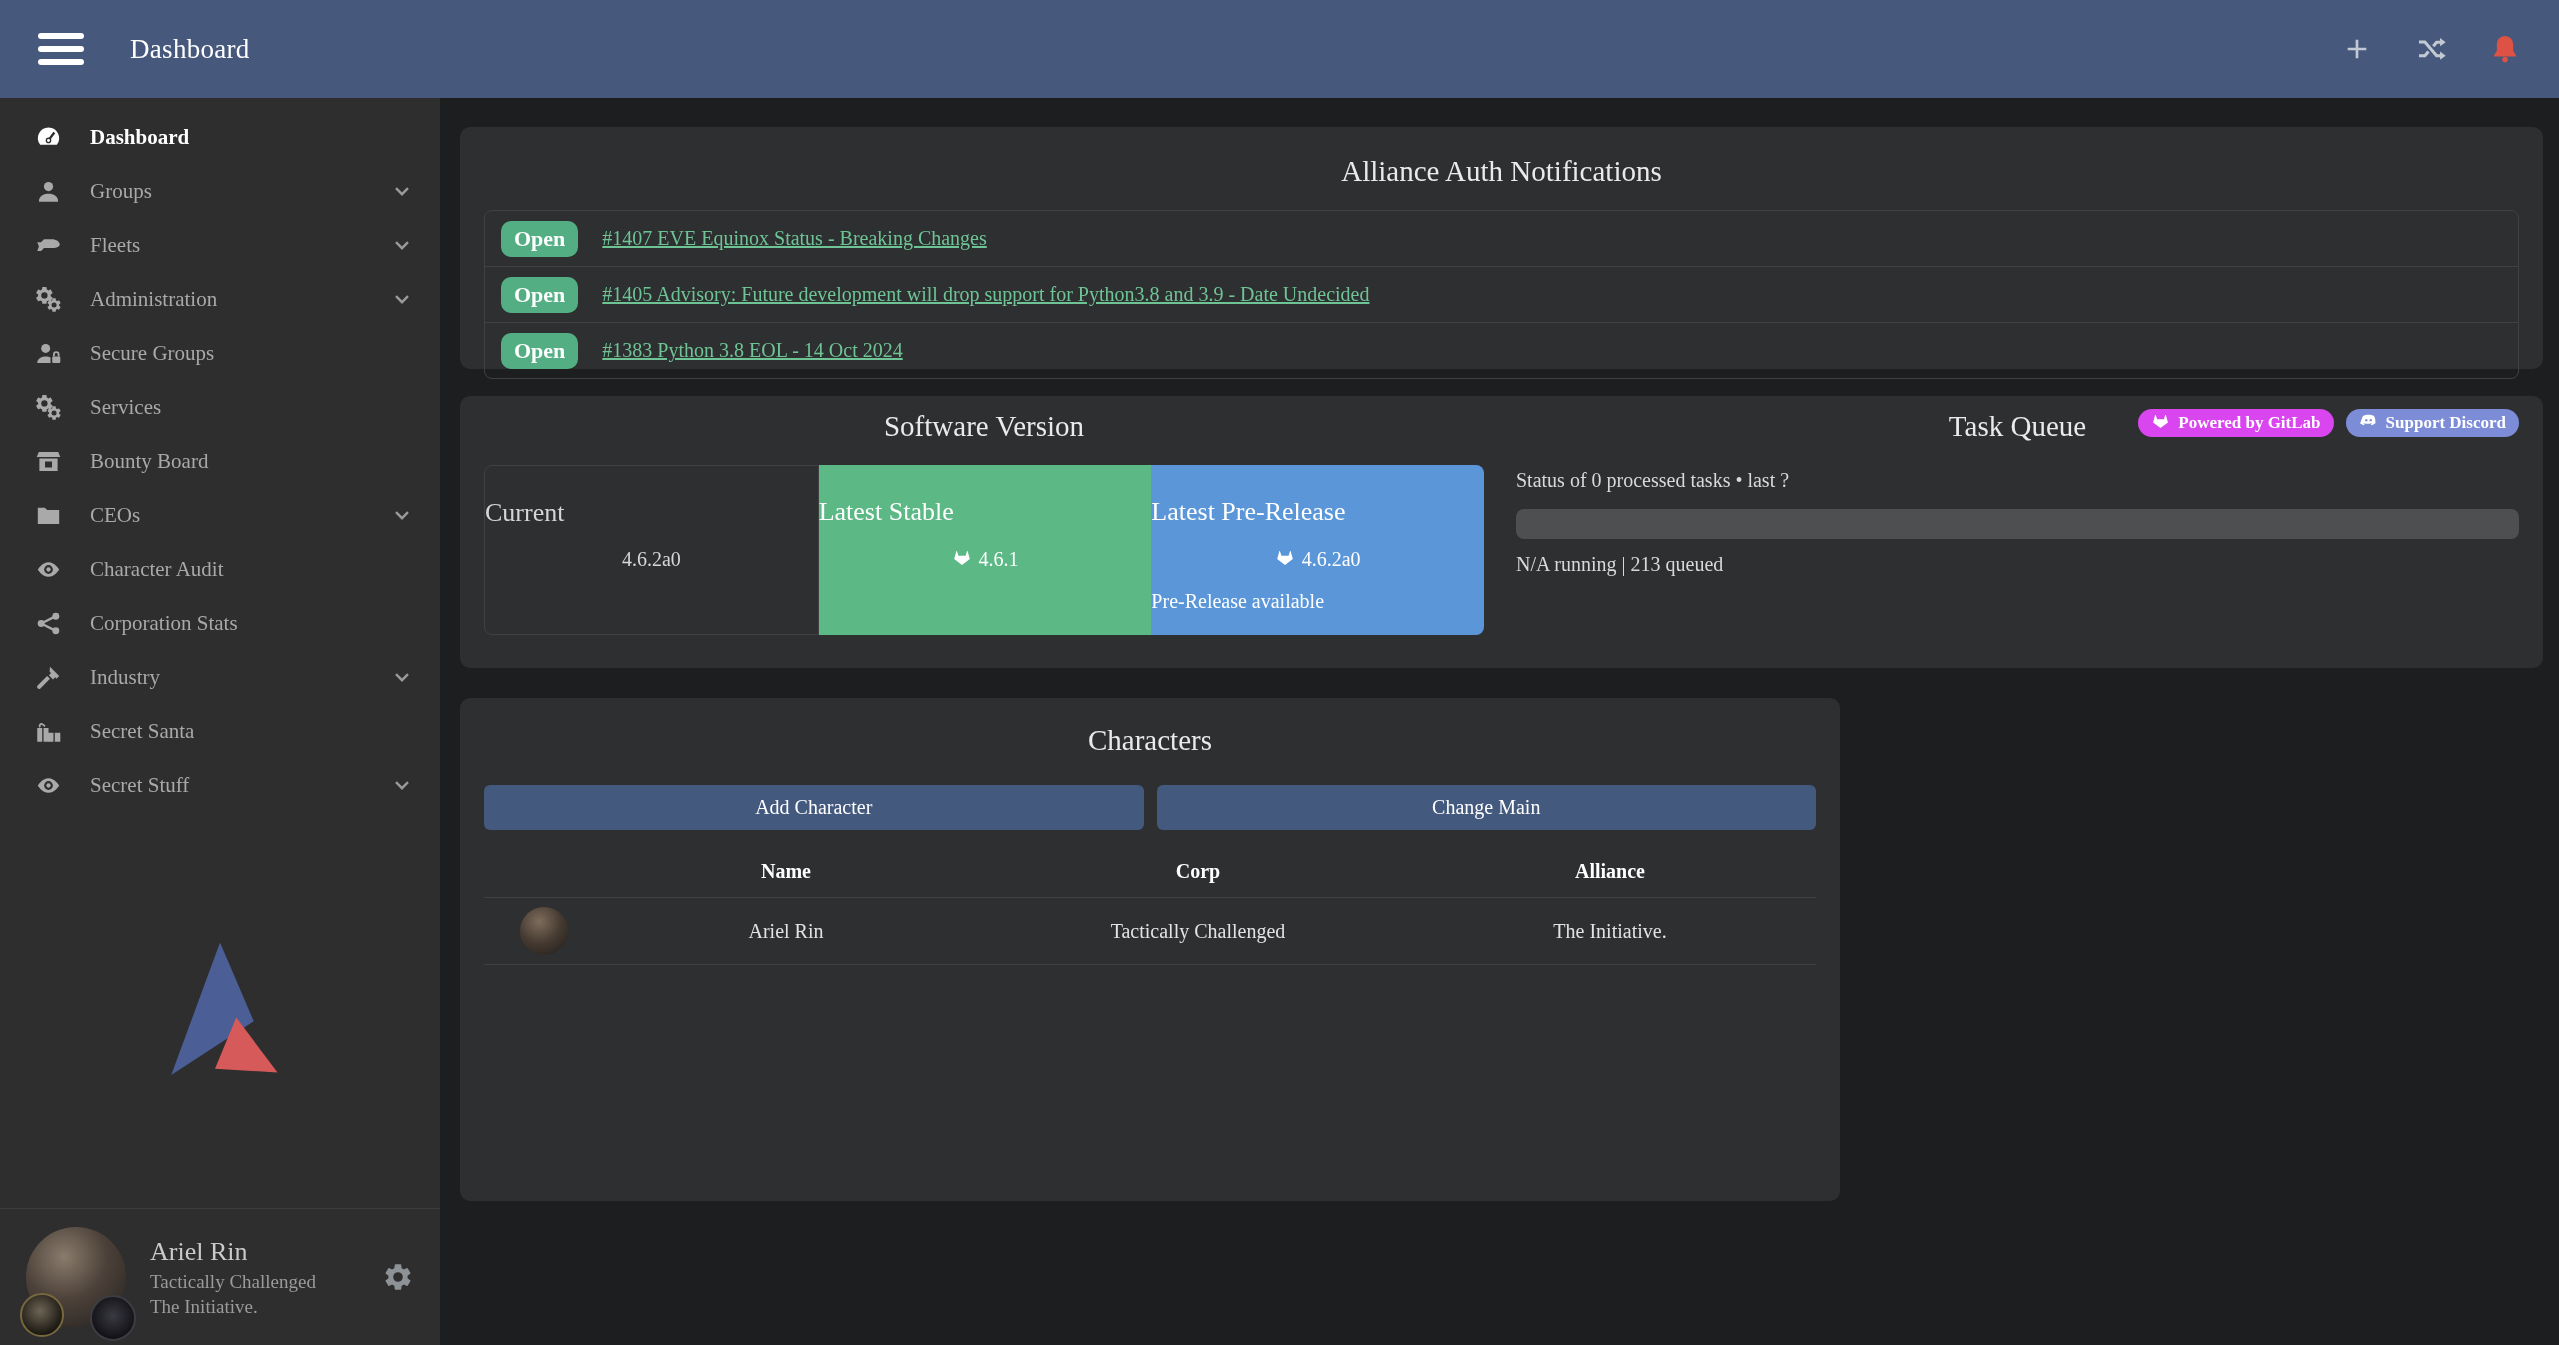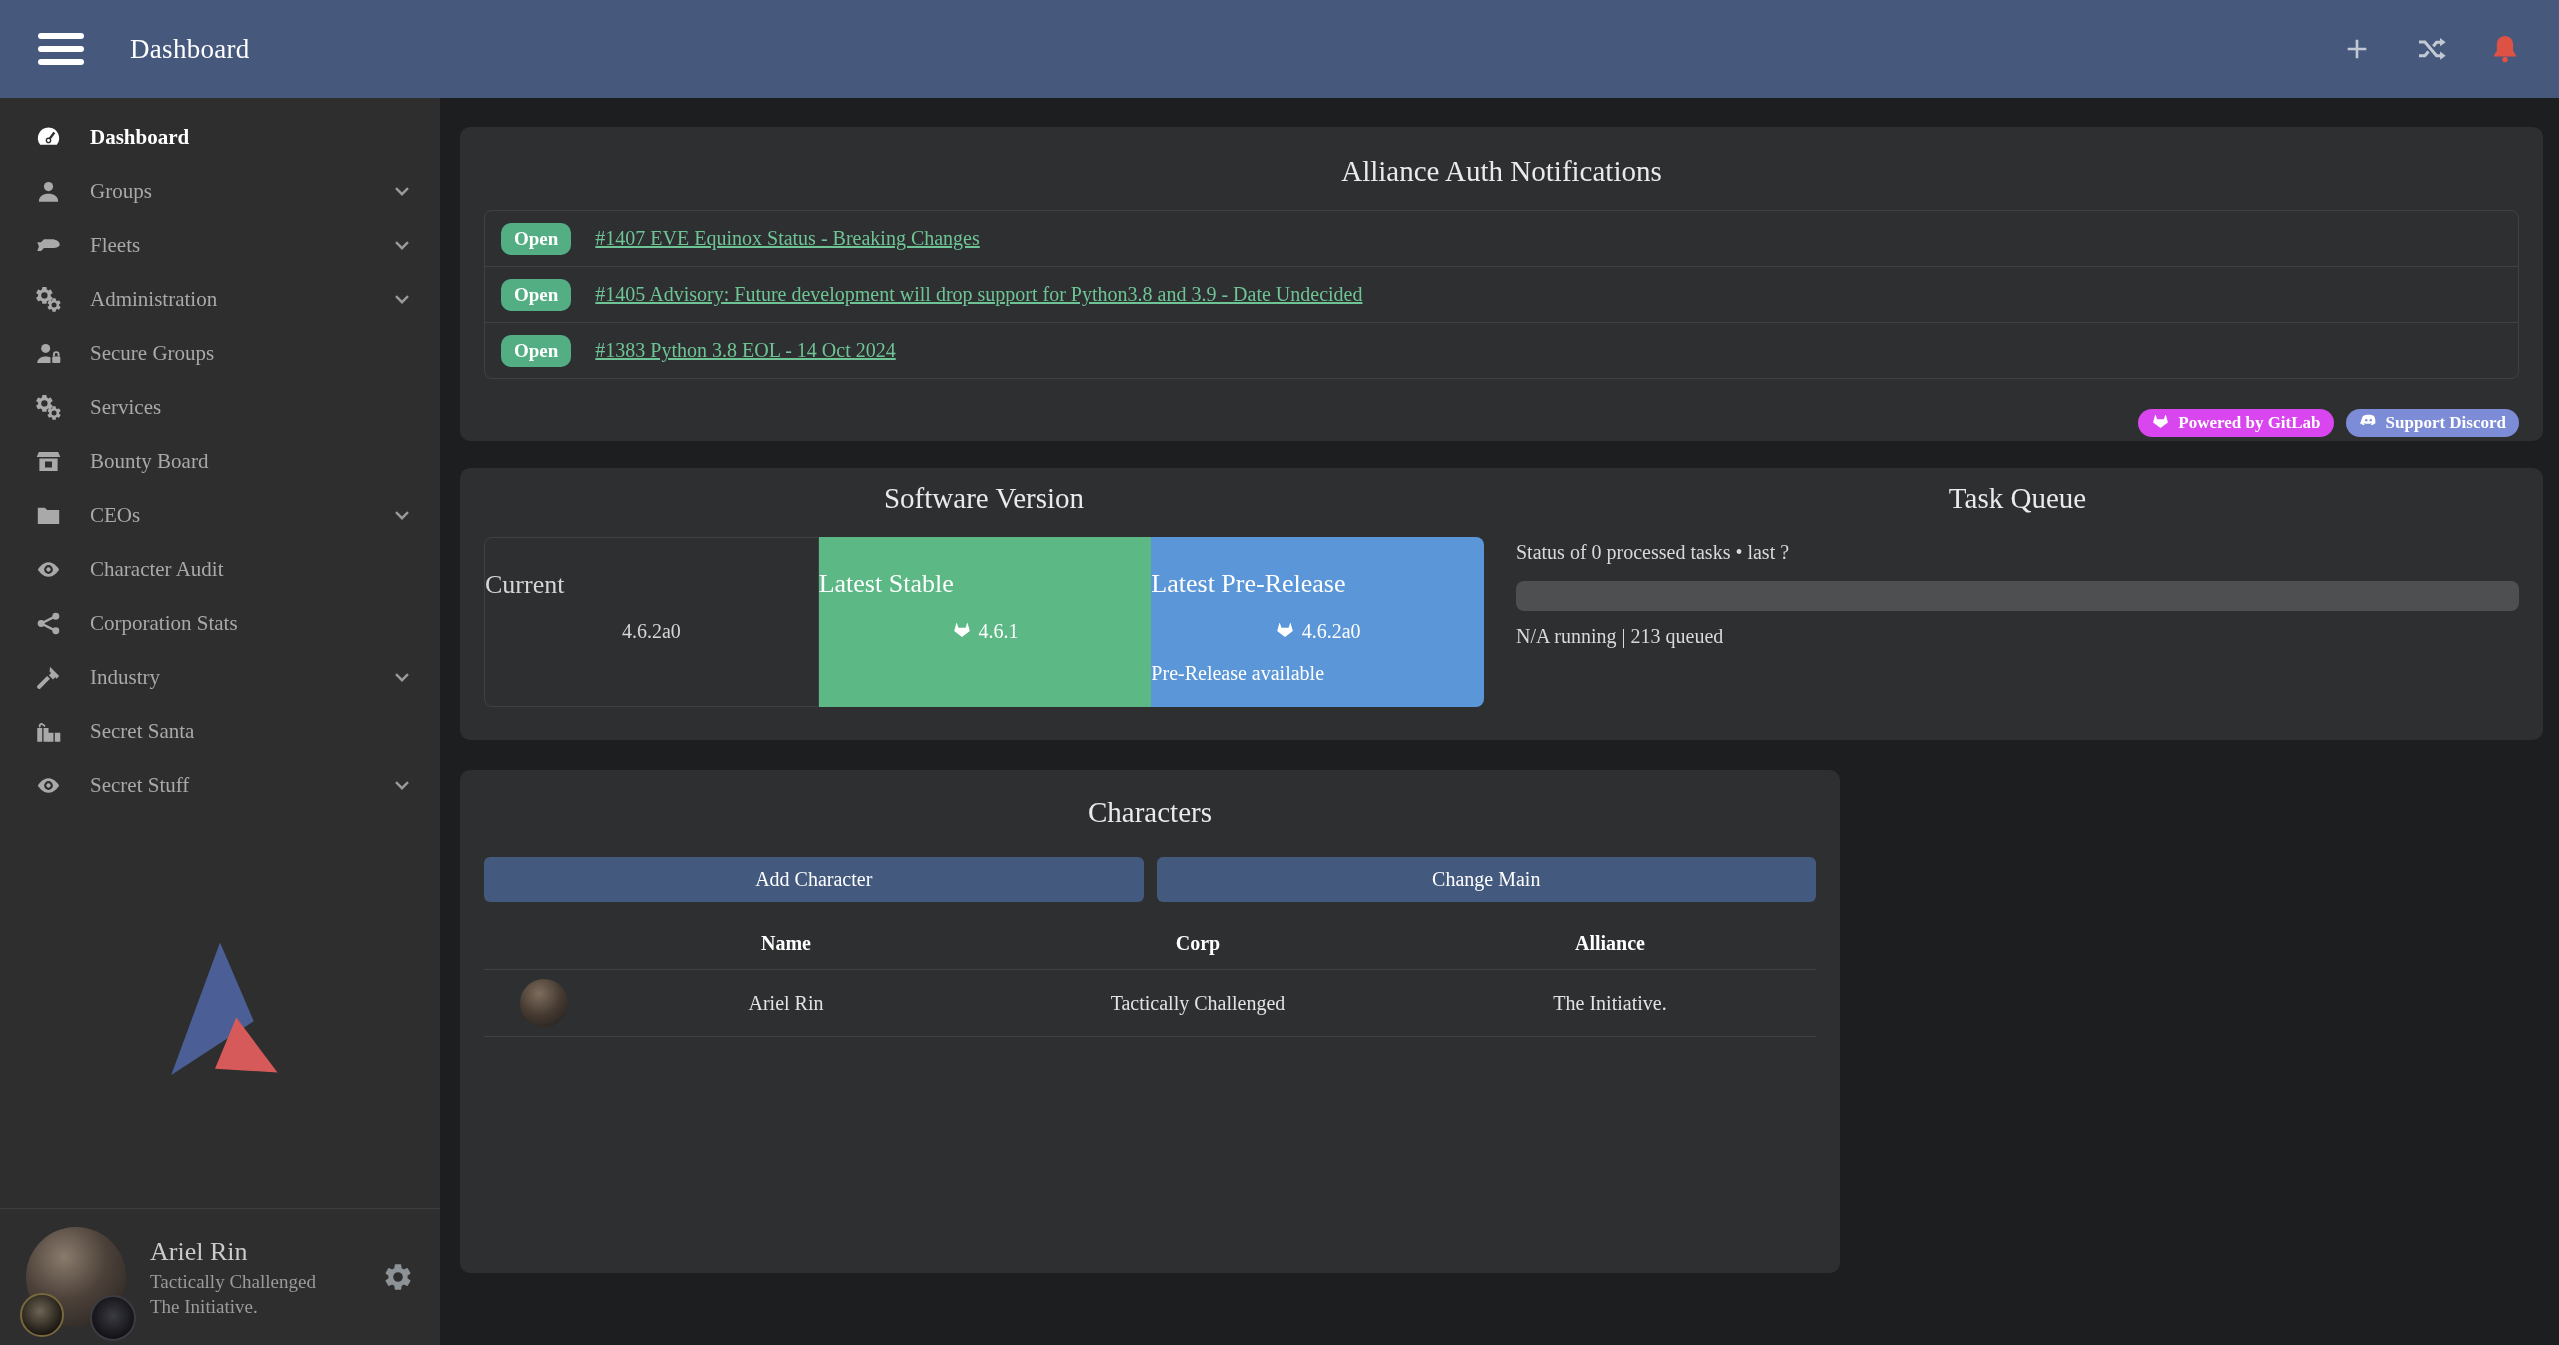--- a/index.html
+++ b/index.html
@@ -43,26 +43,26 @@
   .user-corp,.user-alliance{font-size:19px;color:#9b9b9b;}
   .user-gear{margin-left:auto;width:32px;height:32px;color:#8d9296;cursor:pointer;}
   .user-gear svg{width:100%;height:100%;fill:currentColor;}
 
   
   .main{position:absolute;left:440px;top:98px;right:0;bottom:0;
         padding:29px 16px 0 20px;box-sizing:border-box;}
   .panel{background:#2e2f31;border-radius:10px;box-sizing:border-box;}
   .panel-title{text-align:center;font-size:29px;color:#eaeaeb;font-weight:400;}
 
-  .panel-notif{height:314px;padding:22px 24px;margin-bottom:27px;}
+  .panel-notif{height:242px;padding:22px 24px;margin-bottom:27px;}
   .panel-notif .panel-title{margin:6px 0 22px;}
   .notif-list{border:1px solid #3f4143;border-radius:8px;overflow:hidden;}
   .notif-row{height:55px;display:flex;align-items:center;padding:0 16px;}
   .notif-row + .notif-row{border-top:1px solid #3f4143;}
-  .open-badge{background:#53ae83;color:#fff;font-size:19px;font-weight:bold;
+  .open-badge{background:#53ae83;color:#fff;font-size:22px;font-weight:bold;
               padding:5px 13px;border-radius:10px;margin-right:24px;flex:none;}
   .notif-link{color:#6fc495;font-size:20px;text-decoration:underline;}
   .notif-footer{display:flex;justify-content:flex-end;gap:12px;margin-top:30px;}
   .pill{height:28px;display:inline-flex;align-items:center;gap:8px;padding:0 13px;
         border-radius:14px;color:#fff;font-size:17px;font-weight:bold;}
   .pill svg{width:19px;height:19px;fill:#fff;}
 
   .panel-combo{height:272px;padding:12px 24px;margin-bottom:30px;display:flex;}
   .combo-left{width:1000px;margin-right:32px;flex:none;}
   .combo-left .panel-title{margin:2px 0 22px;}

